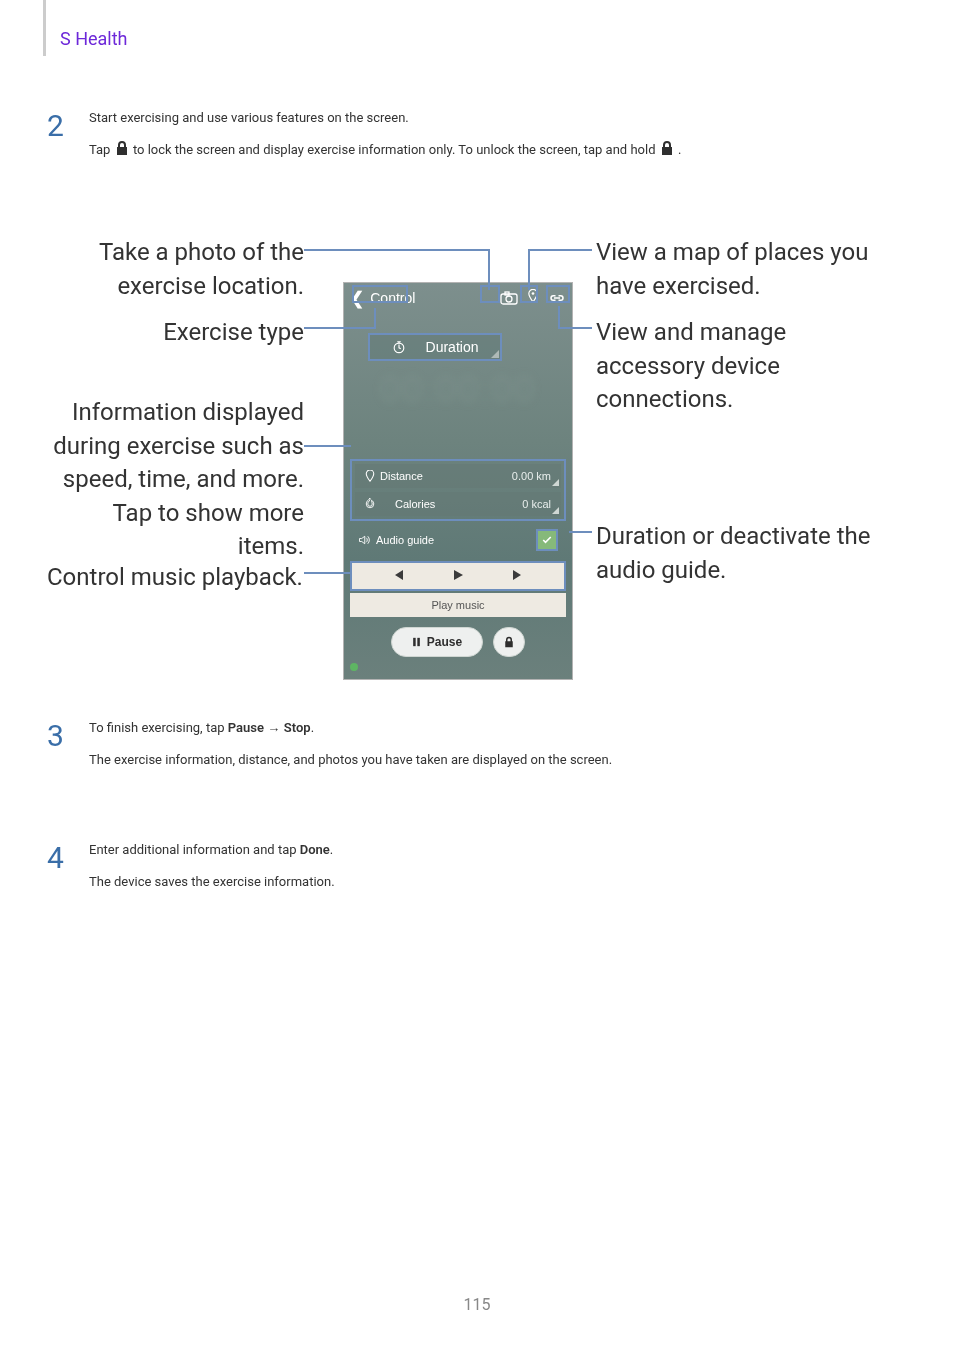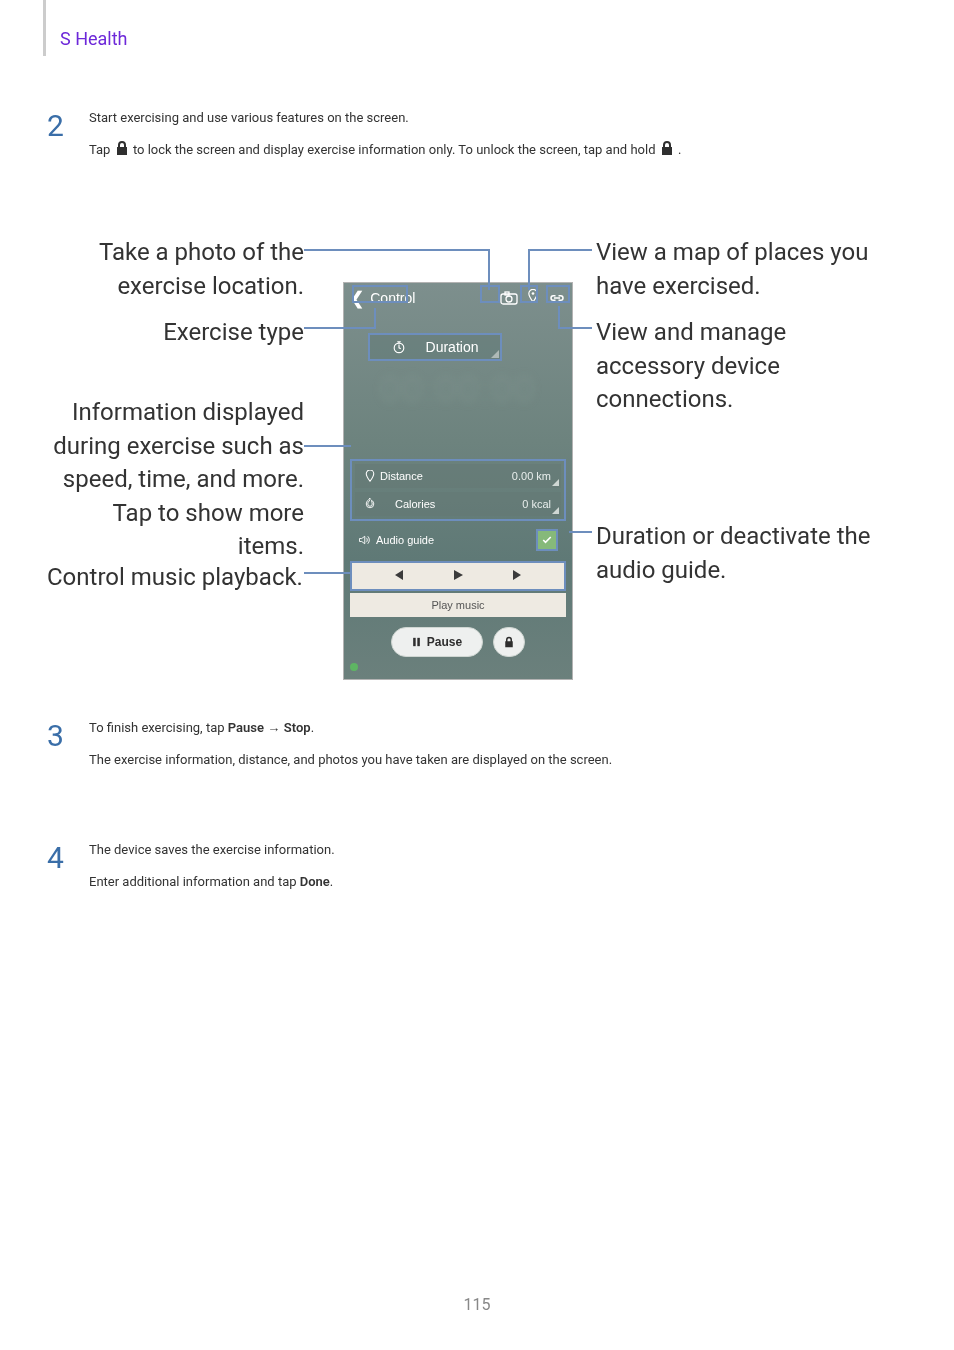--- a/index.html
+++ b/index.html
@@ -419,21 +419,21 @@
       <span class="arrow"> → </span>
       <b>Stop</b><span>.</span>
     </p>
     <p>The exercise information, distance, and photos you have taken are displayed on the screen.</p>
   </div>
 </div>
 
 <div class="step" style="top:840px;">
   <div class="step-num">4</div>
   <div class="step-body">
-    <p>The device saves the exercise information.</p>
     <p>
       <span>Enter additional information and tap </span>
       <b>Done</b><span>.</span>
     </p>
+    <p>The device saves the exercise information.</p>
   </div>
 </div>
 
 <div class="page-num">115</div>
 
 </body></html>

